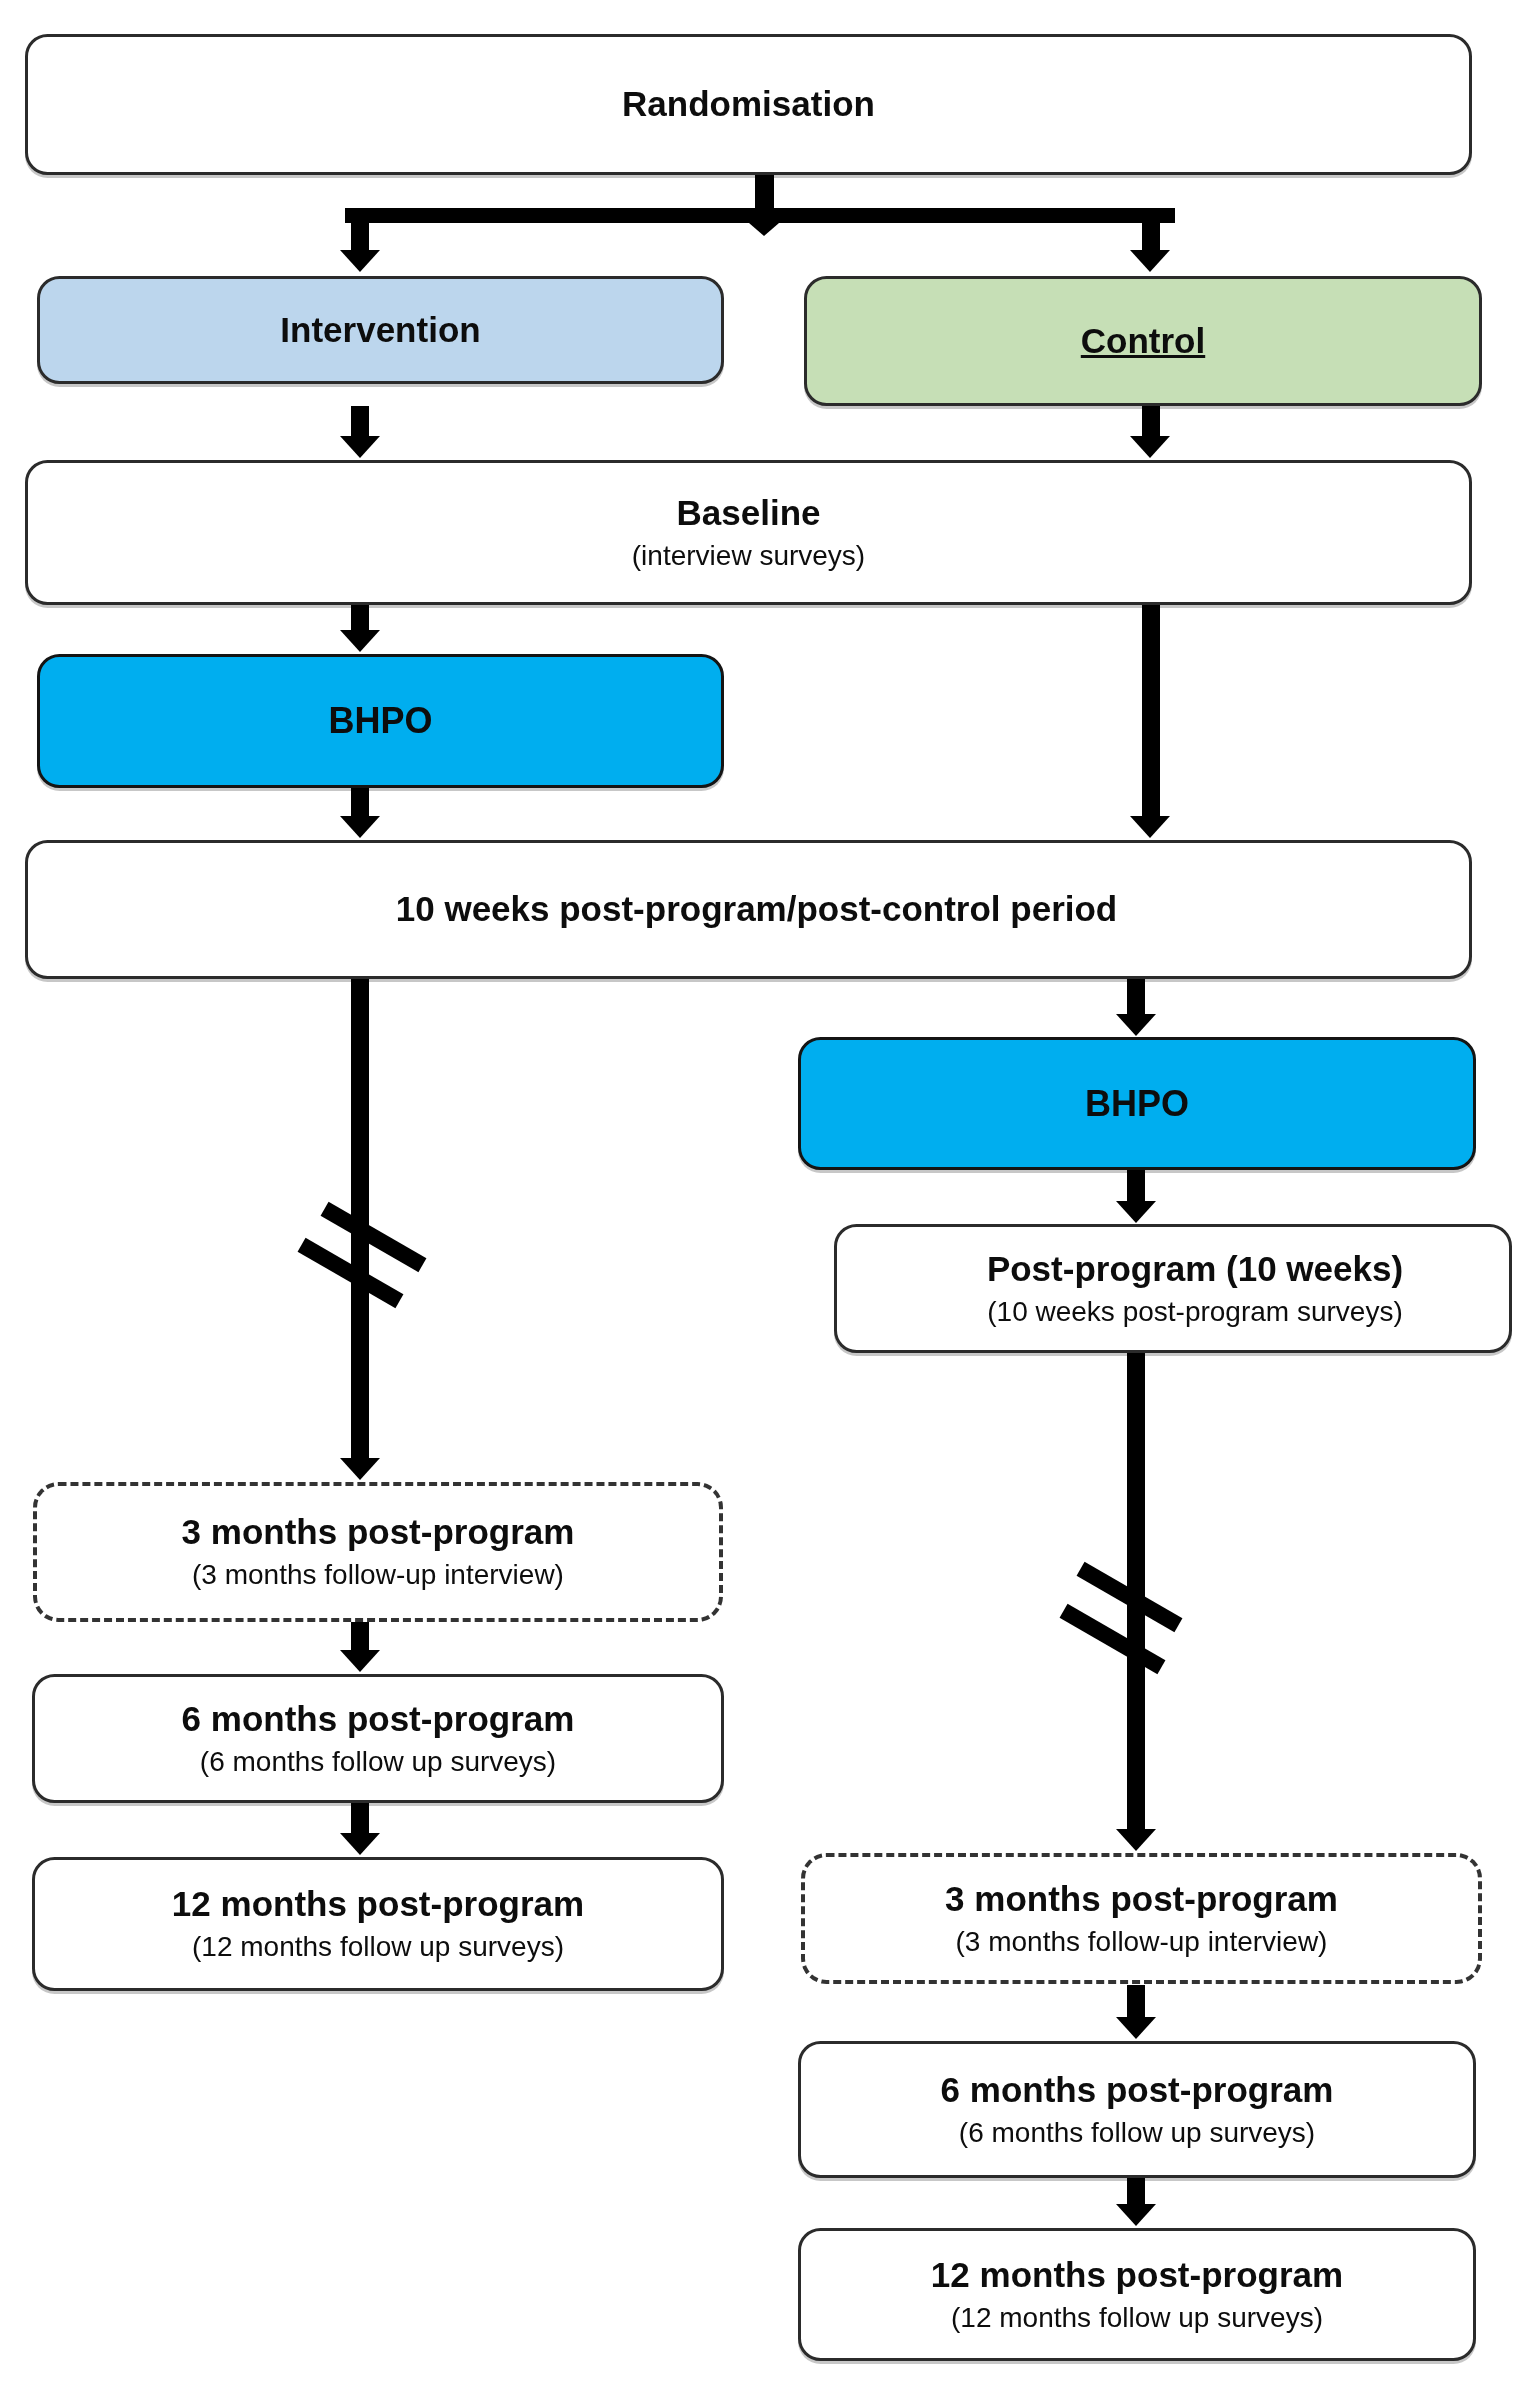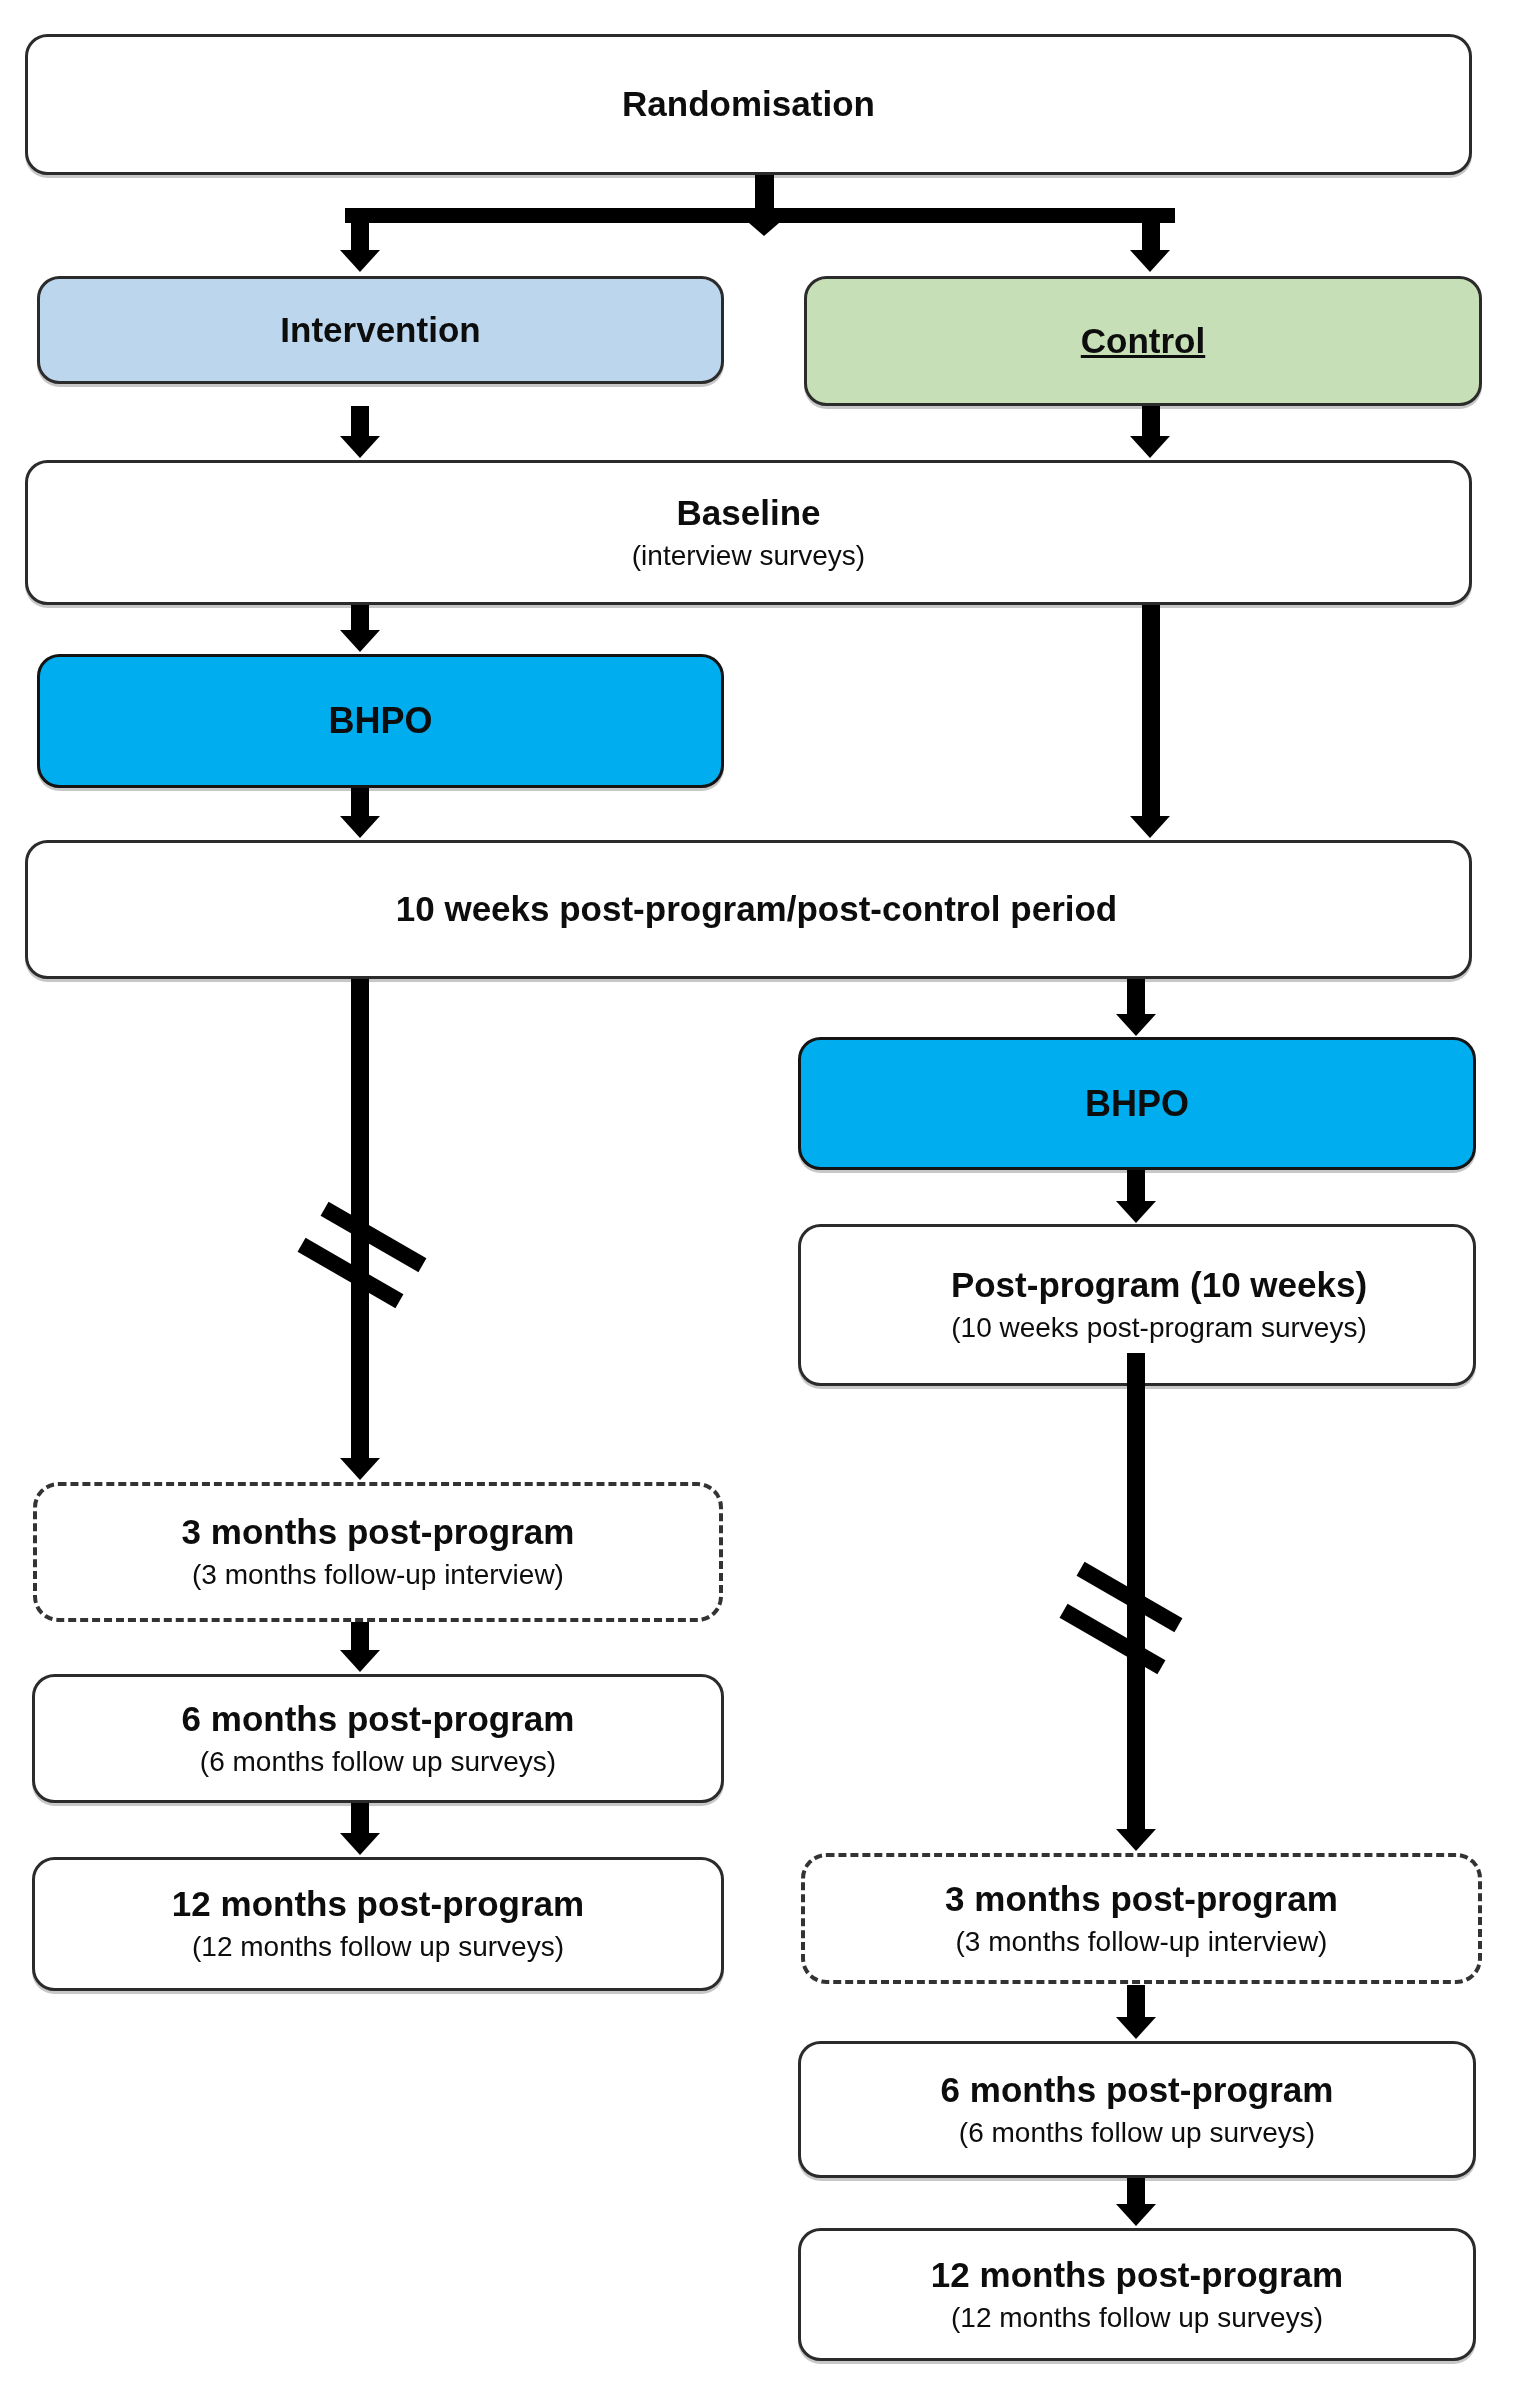--- a/index.html
+++ b/index.html
@@ -109,21 +109,21 @@
   <div class="stem" style="left:1127px;top:979px;width:18px;height:37px;"></div>
   <div class="ahead" style="left:1116px;top:1014px;"></div>
 
   <div class="node fill-cyan big-label" style="left:798px;top:1037px;width:678px;height:133px;">
     <div class="t">BHPO</div>
   </div>
 
   <div class="stem" style="left:1127px;top:1170px;width:18px;height:32px;"></div>
   <div class="ahead" style="left:1116px;top:1201px;"></div>
 
-  <div class="node" style="left:798px;top:1224px;width:678px;height:162px;padding-left:44px;">
+  <div class="node" style="left:834px;top:1224px;width:678px;height:129px;padding-left:44px;">
     <div class="t">Post-program (10 weeks)</div>
     <div class="s">(10 weeks post-program surveys)</div>
   </div>
 
   <div class="stem" style="left:1127px;top:1353px;width:18px;height:477px;"></div>
   <div class="brk" style="left:1073px;top:1589px;"></div>
   <div class="brk" style="left:1056px;top:1631px;"></div>
   <div class="ahead" style="left:1116px;top:1829px;"></div>
 
   <div class="node dashed" style="left:33px;top:1482px;width:690px;height:140px;">

